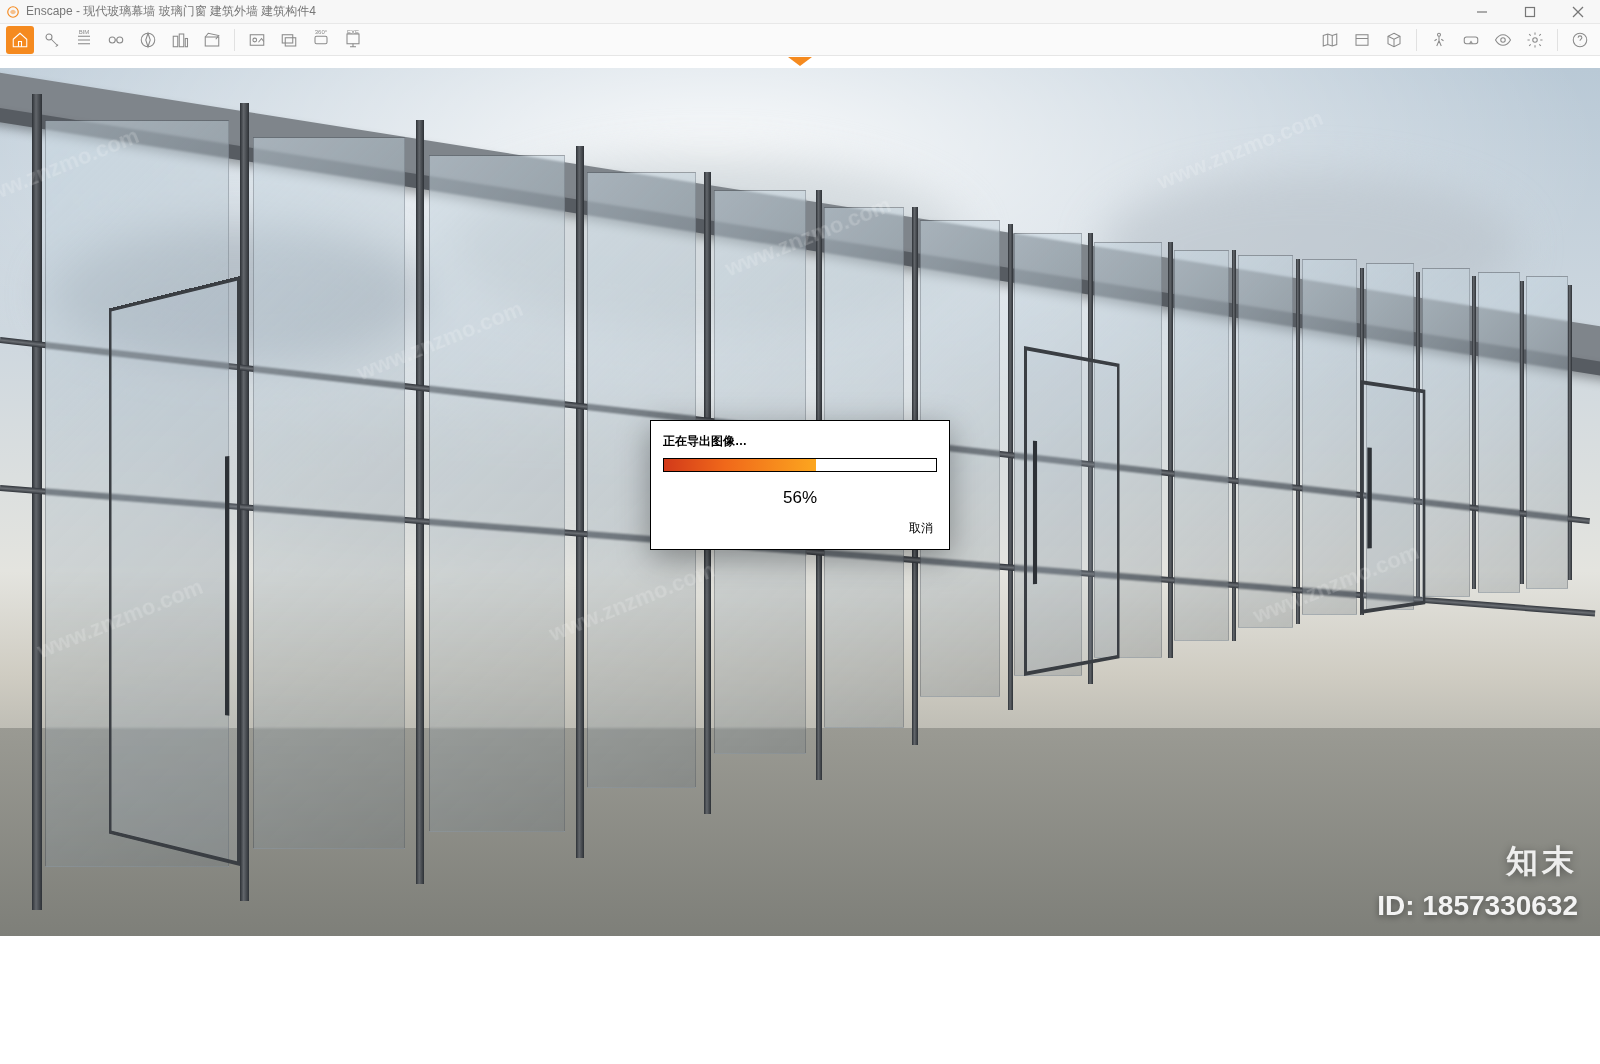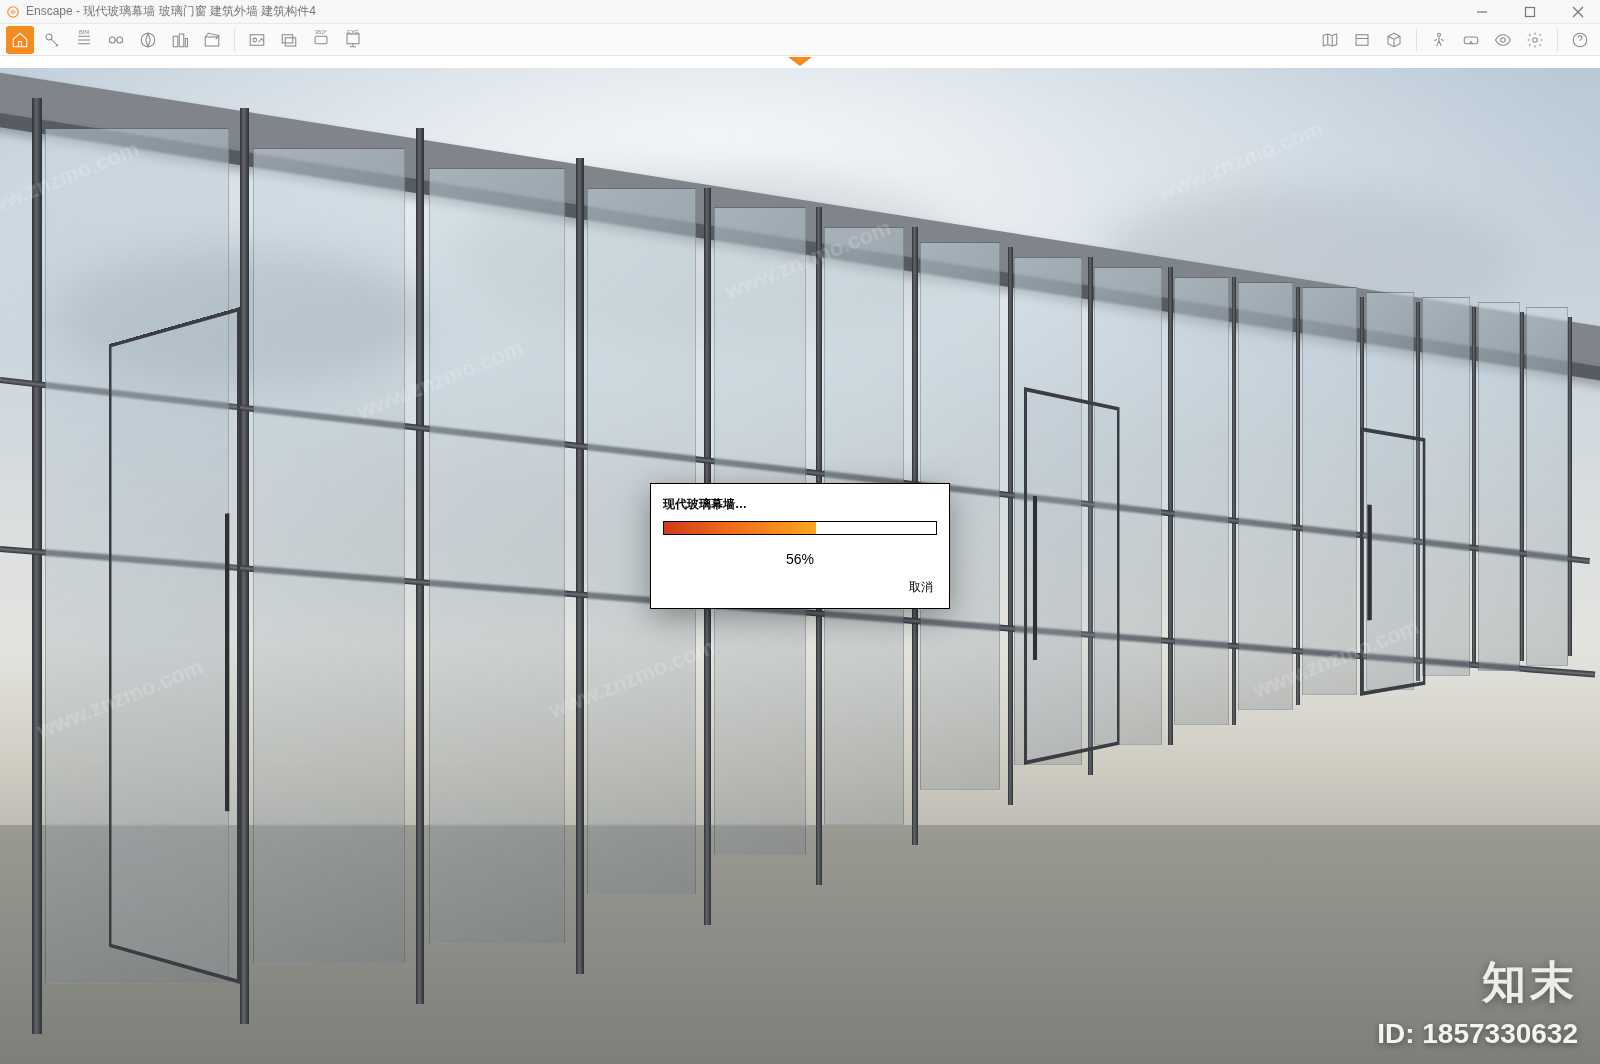--- a/index.html
+++ b/index.html
@@ -1,17 +1,17 @@
 <!DOCTYPE html>
 <html><head>
   <meta charset="utf-8">
   <style>
     * { margin: 0; padding: 0; box-sizing: border-box; }
     html, body { width: 100%; height: 100%; font-family: "Segoe UI", "Microsoft YaHei", Arial, sans-serif; overflow: hidden; background:#fff; }
-    .window { width: 1600px; height: 1064px; position: relative; display:flex; flex-direction:column; background:#fff; }
+    .window { width: 1600px; height: 936px; position: relative; display:flex; flex-direction:column; background:#fff; }
 
     
     .titlebar { height:24px; display:flex; align-items:center; padding:0 6px; background:#f7f7f7; border-bottom:1px solid #e8e8e8; color:#777; font-size:12px; }
     .titlebar .app-icon { width:14px; height:14px; margin-right:6px; }
     .titlebar .title-text { flex:0 0 auto; white-space:nowrap; }
     .titlebar .spacer { flex:1 1 auto; }
     .win-controls { display:flex; align-items:center; gap:24px; margin-right:4px; }
     .win-btn { width:24px; height:20px; display:flex; align-items:center; justify-content:center; color:#777; }
     .win-btn svg { width:12px; height:12px; stroke:#777; stroke-width:1.2; fill:none; }
 
@@ -56,26 +56,26 @@
 
     
     .door { position:absolute; border:4px solid #3a3e43; background:rgba(175,190,200,.15); }
     .door .handle { position:absolute; width:6px; background:#2d3136; }
 
     
     .modal { position:absolute; left:50%; top:48%; transform:translate(-50%,-50%); width:300px; background:#fff; border:1px solid #000; box-shadow:0 8px 30px rgba(0,0,0,.35); padding:12px 12px 10px 12px; }
     .modal .caption { font-size:12px; font-weight:700; color:#000; margin-bottom:8px; }
     .progress { width:100%; height:14px; border:1px solid #000; background:#fff; position:relative; }
     .progress .bar { position:absolute; top:0; left:0; bottom:0; background:linear-gradient(90deg,#d23a1a 0%, #f0681a 40%, #fca61f 100%); }
-    .percent { text-align:center; font-size:14px; color:#000; margin-top:16px; }
+    .percent { text-align:center; font-size:17px; color:#000; margin-top:16px; }
     .modal .actions { display:flex; justify-content:flex-end; margin-top:10px; }
     .cancel { font-size:12px; color:#000; background:none; border:none; padding:2px 4px; cursor:pointer; }
 
     
-    .wm-logo { position:absolute; right:22px; bottom:52px; color:rgba(255,255,255,.88); font-weight:700; font-size:44px; letter-spacing:4px; text-shadow:0 2px 8px rgba(0,0,0,.4); }
+    .wm-logo { position:absolute; right:22px; bottom:52px; color:rgba(255,255,255,.88); font-weight:700; font-size:32px; letter-spacing:4px; text-shadow:0 2px 8px rgba(0,0,0,.4); }
     .wm-id { position:absolute; right:22px; bottom:14px; color:rgba(255,255,255,.92); font-size:28px; font-weight:600; text-shadow:0 2px 6px rgba(0,0,0,.4); }
     .wm-diag { position:absolute; color:rgba(255,255,255,.18); font-size:22px; font-weight:600; transform:rotate(-22deg); white-space:nowrap; pointer-events:none; }
   </style>
 </head>
 <body>
 
 <div class="window">
 
   <div class="titlebar">
     <span class="app-icon">
@@ -312,21 +312,21 @@
       <div class="wm-diag" style="left:72%; top:8%;">www.znzmo.com</div>
       <div class="wm-diag" style="left:2%;  top:62%;">www.znzmo.com</div>
       <div class="wm-diag" style="left:34%; top:60%;">www.znzmo.com</div>
       <div class="wm-diag" style="left:78%; top:58%;">www.znzmo.com</div>
 
       <div class="wm-logo">知末</div>
       <div class="wm-id">ID: 1857330632</div>
     </div>
 
     <div class="modal">
-      <div class="caption">现代玻璃幕墙…</div>
+      <div class="caption">正在导出图像…</div>
       <div class="progress">
         <div class="bar" style="width:56%"></div>
       </div>
       <div class="percent">56%</div>
       <div class="actions">
         <button class="cancel">取消</button>
       </div>
     </div>
   </div>
 </div>

